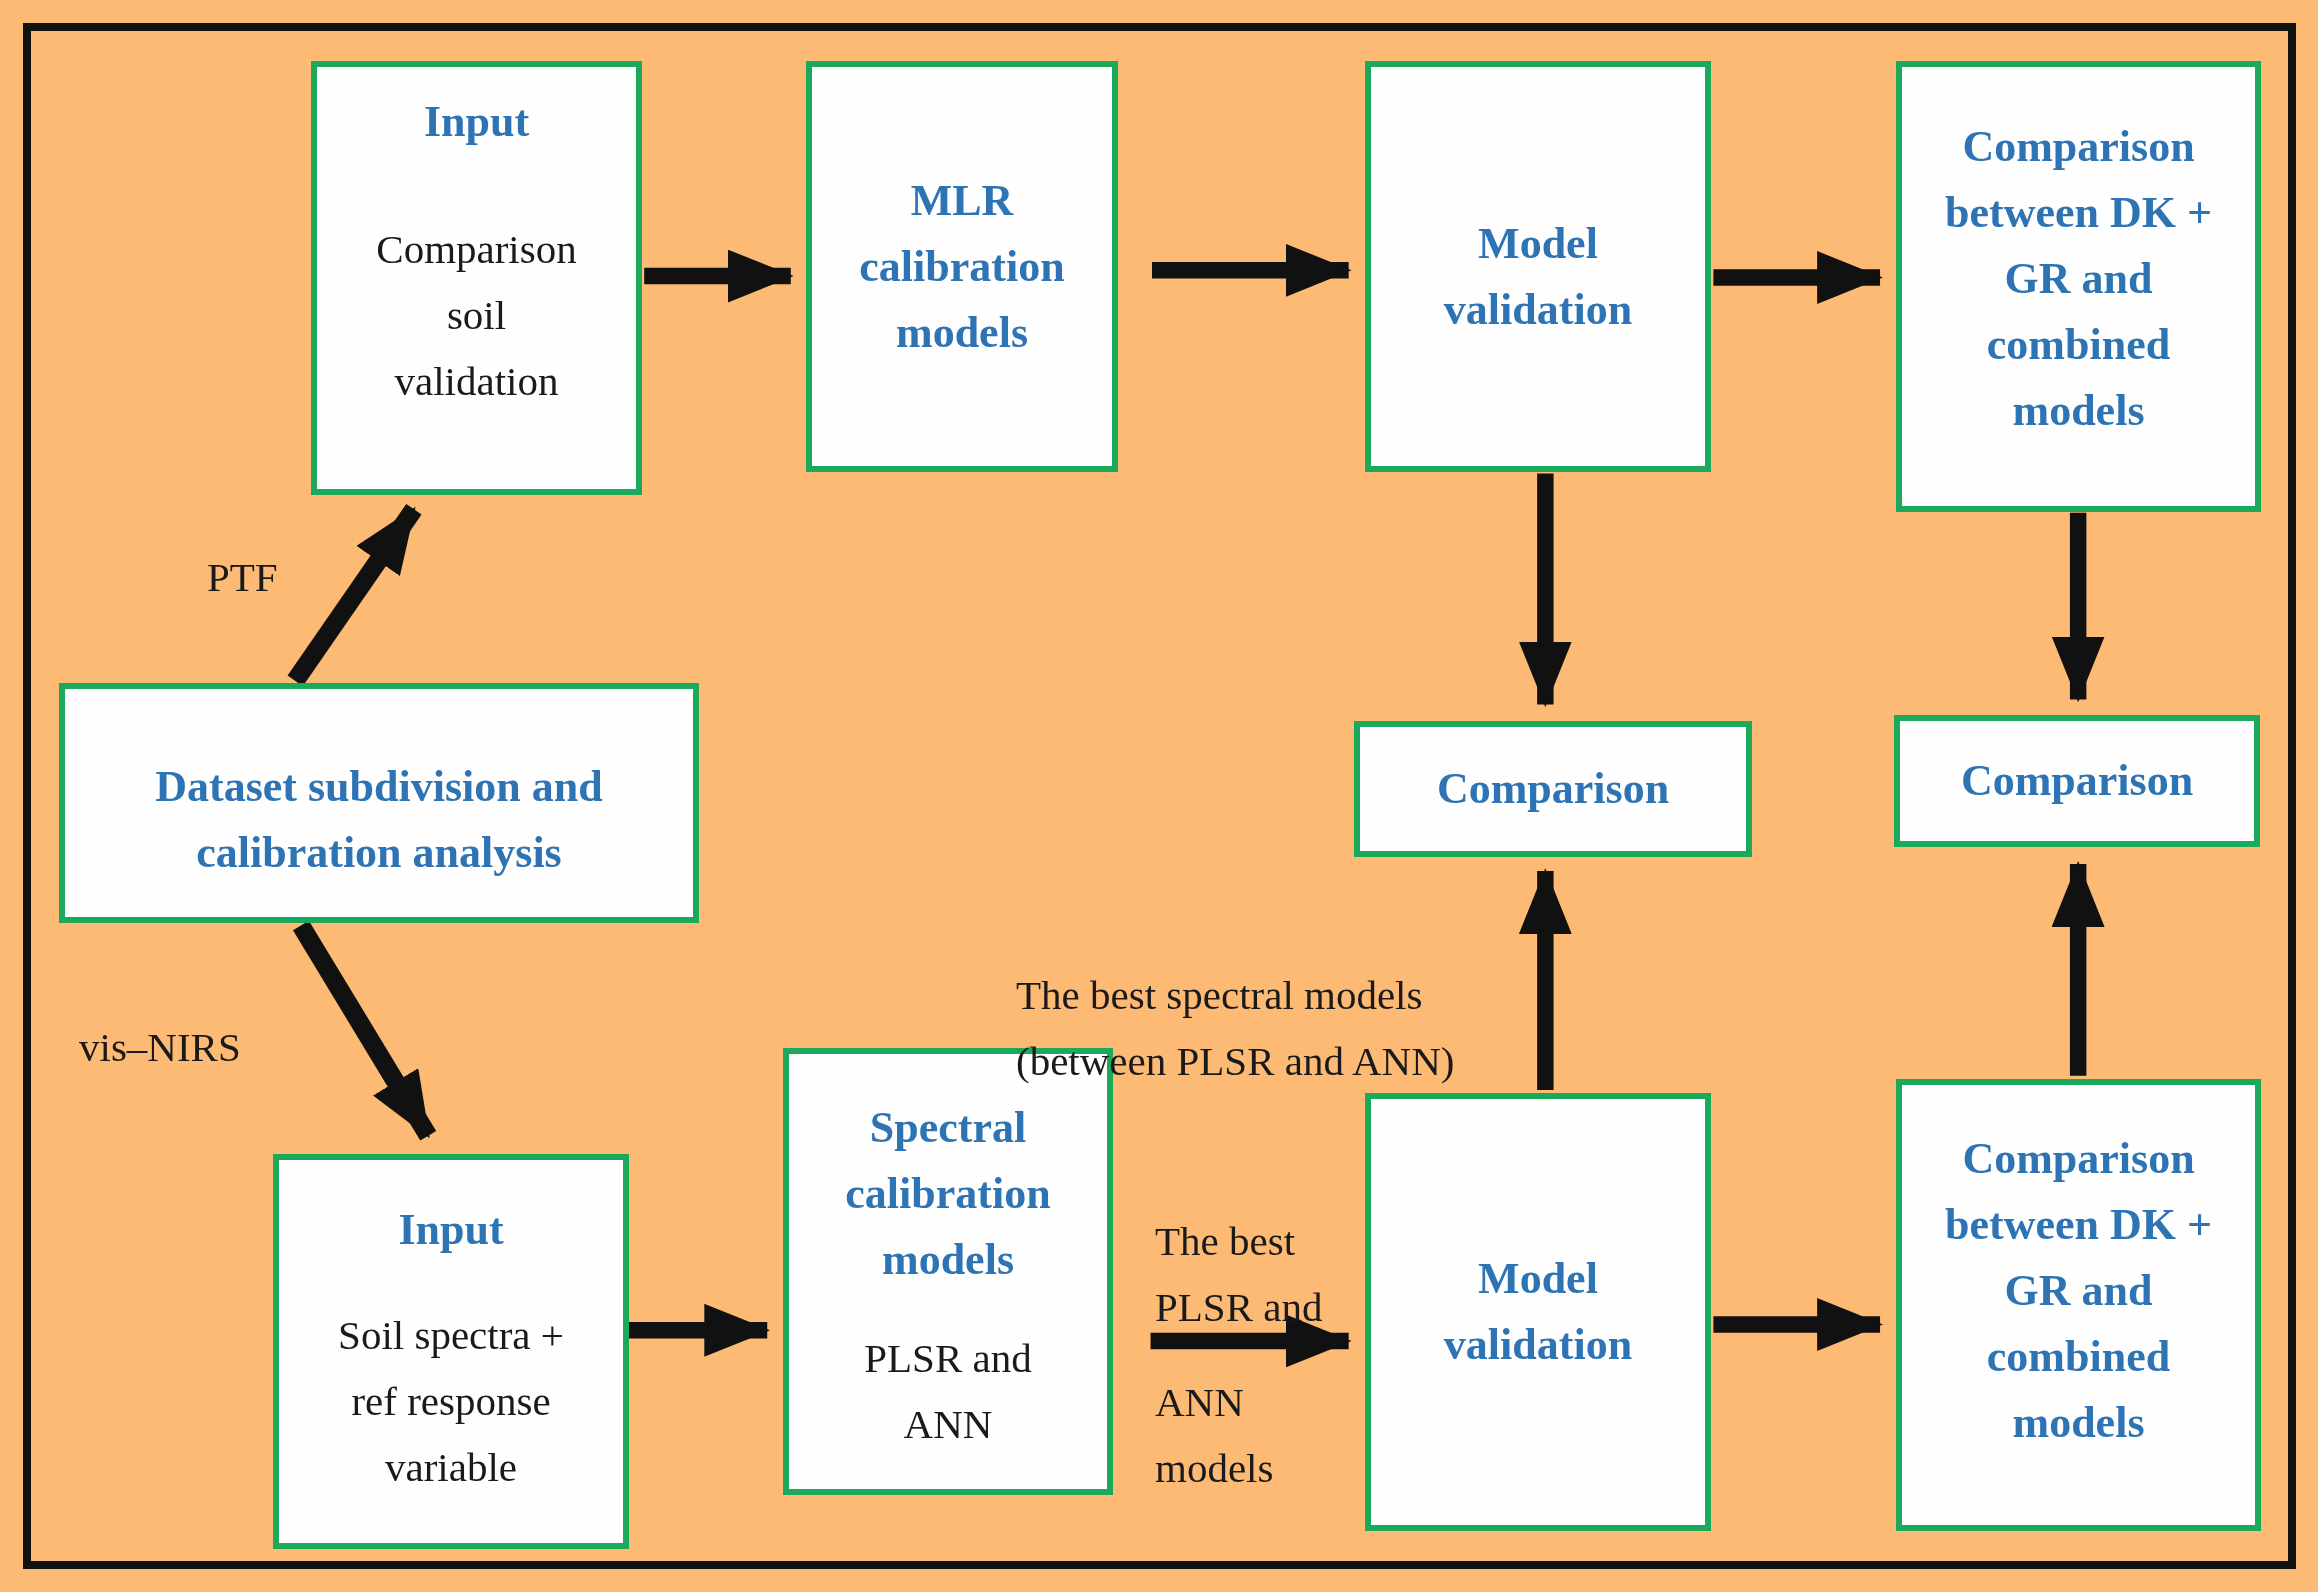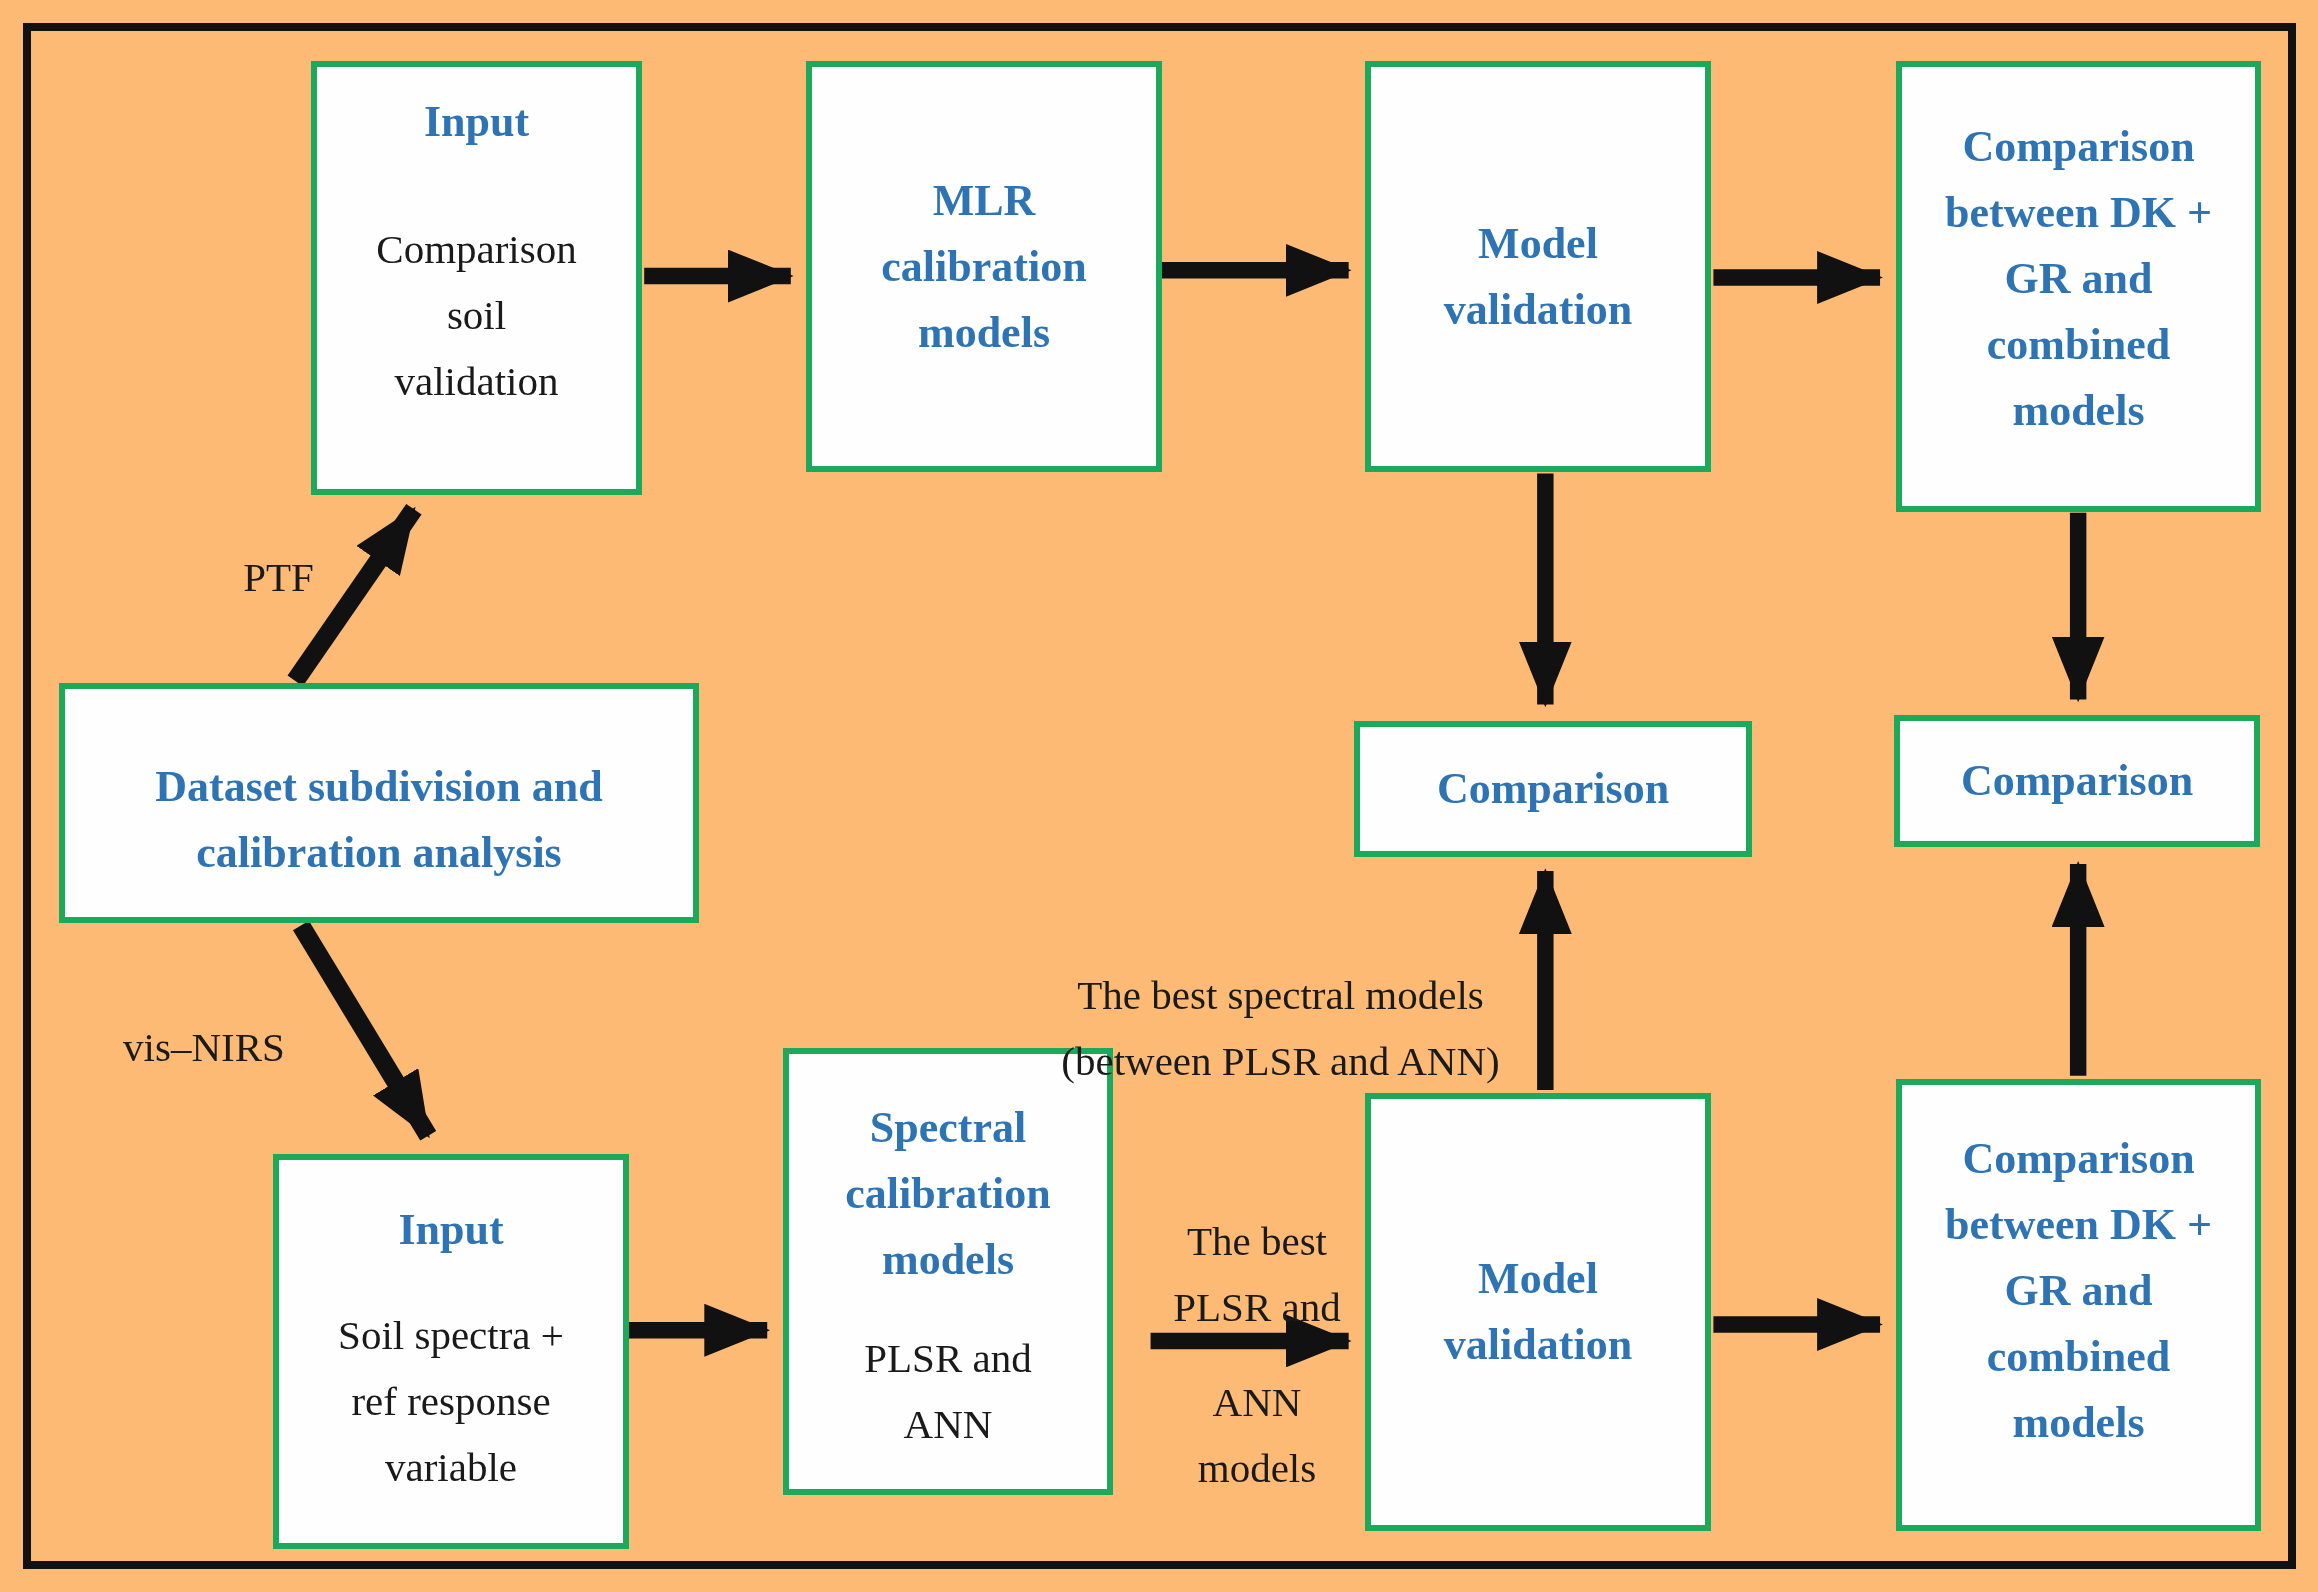--- a/index.html
+++ b/index.html
@@ -24,27 +24,27 @@
   }
   .blue-line{
     color:#2E74B5;font-weight:bold;
     font-size:44px;line-height:66px;white-space:nowrap;
   }
   .black-line{
     color:#1a1a1a;font-weight:normal;
     font-size:41px;line-height:66px;white-space:nowrap;
   }
   .label{
-    position:absolute;text-align:center;
+    position:absolute;
     color:#1a1a1a;font-size:41px;line-height:66px;white-space:nowrap;
   }
   
   .bx-input-top{left:311px;top:61px;width:331px;height:434px;padding-top:21.5px;}
   .bx-input-top .body{margin-top:61px;}
-  .bx-mlr{left:806px;top:61px;width:356px;height:411px;display:flex;flex-direction:column;justify-content:center;}
+  .bx-mlr{left:806px;top:61px;width:312px;height:411px;display:flex;flex-direction:column;justify-content:center;}
   .bx-mv-top{left:1365px;top:61px;width:346px;height:411px;display:flex;flex-direction:column;justify-content:center;padding-top:21.5px;}
   .bx-comp-top{left:1896px;top:61px;width:365px;height:451px;padding-top:47px;}
   .bx-dataset{left:59px;top:683px;width:640px;height:240px;padding-top:65px;}
   .bx-comp-mid{left:1354px;top:721px;width:398px;height:136px;display:flex;flex-direction:column;justify-content:center;}
   .bx-comp-right{left:1894px;top:715px;width:366px;height:132px;display:flex;flex-direction:column;justify-content:center;}
   .bx-input-bottom{left:273px;top:1154px;width:356px;height:395px;padding-top:37px;}
   .bx-input-bottom .body{margin-top:39px;font-family:Liberation Serif, serif;}
   .bx-spectral{left:783px;top:1048px;width:330px;height:447px;padding-top:41px;}
   .bx-spectral .body{margin-top:32px;}
   .bx-mv-bottom{left:1365px;top:1093px;width:346px;height:438px;display:flex;flex-direction:column;justify-content:center;}

